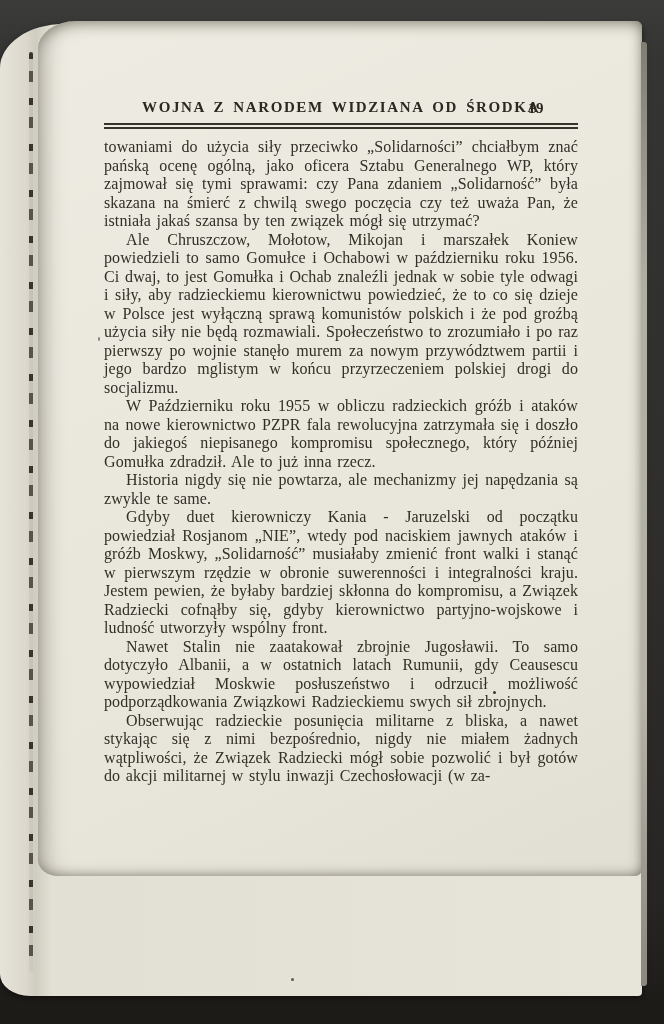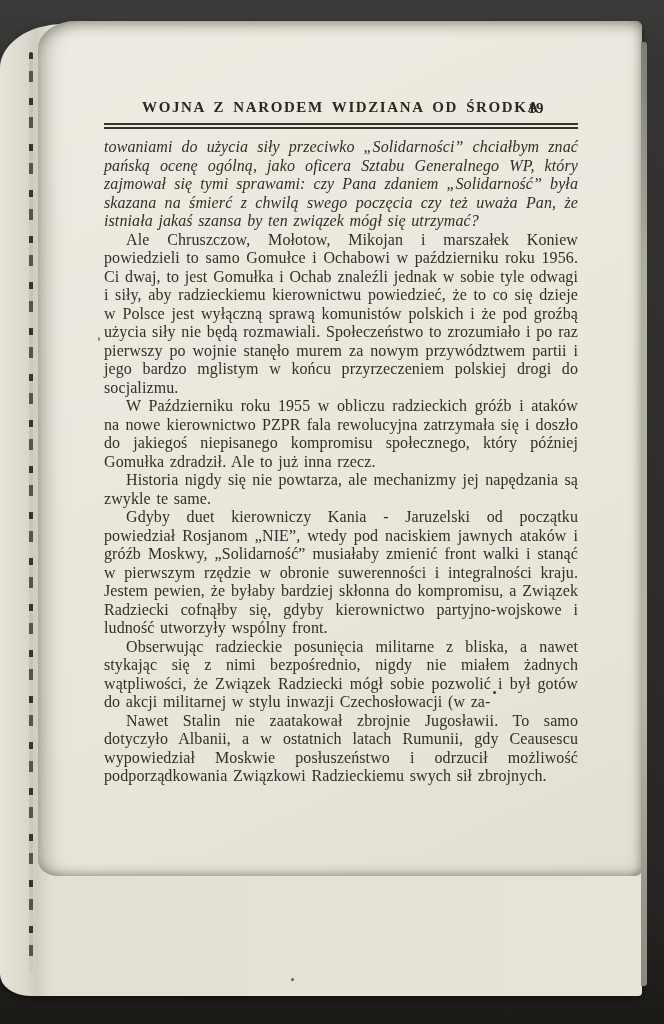--- a/index.html
+++ b/index.html
@@ -95,21 +95,21 @@
     margin-top: 9px;
     font-size: 16px;
     line-height: 18.5px;
     letter-spacing: 0.1px;
     word-spacing: 1.5px;
     text-align: justify;
     hyphens: auto;
     -webkit-hyphens: auto;
   }
   .bodytext p { margin: 0; }
-  .p-italic { font-style: italic; }
+  .p-italic { }
   .p-noindent { text-indent: 0; }
   .p-indent { text-indent: 22px; }
   .p-speaker { margin-top: 9px !important; text-indent: 0; }
 
   
   .speck { position: absolute; background: #3c372e; border-radius: 50%; }
   .speck.s1 { left: 455px; top: 670px; width: 3px; height: 3px; }
   .speck.s2 { left: 253px; top: 957px; width: 3px; height: 3px; opacity: 0.8; }
   .speck.s3 { left: 60px; top: 316px; width: 2px; height: 4px; opacity: 0.6; }
 </style>
@@ -128,22 +128,22 @@
     </div>
 
     <div class="head-rule"></div>
 
     <div class="bodytext">
       <p class="p-italic p-noindent">towaniami do użycia siły przeciwko „Solidarności” chciałbym znać pańską ocenę ogólną, jako oficera Sztabu Generalnego WP, który zajmował się tymi sprawami: czy Pana zdaniem „Solidarność” była skazana na śmierć z chwilą swego poczęcia czy też uważa Pan, że istniała jakaś szansa by ten związek mógł się utrzymać?</p>
       <p class="p-indent">Ale Chruszczow, Mołotow, Mikojan i marszałek Koniew powiedzieli to samo Gomułce i Ochabowi w październiku roku 1956. Ci dwaj, to jest Gomułka i Ochab znaleźli jednak w sobie tyle odwagi i siły, aby radzieckiemu kierownictwu powiedzieć, że to co się dzieje w Polsce jest wyłączną sprawą komunistów polskich i że pod groźbą użycia siły nie będą rozmawiali. Społeczeństwo to zrozumiało i po raz pierwszy po wojnie stanęło murem za nowym przywództwem partii i jego bardzo mglistym w końcu przyrzeczeniem polskiej drogi do socjalizmu.</p>
       <p class="p-indent">W Październiku roku 1955 w obliczu radzieckich gróźb i ataków na nowe kierownictwo PZPR fala rewolucyjna zatrzymała się i doszło do jakiegoś niepisanego kompromisu społecznego, który później Gomułka zdradził. Ale to już inna rzecz.</p>
       <p class="p-indent">Historia nigdy się nie powtarza, ale mechanizmy jej napędzania są zwykle te same.</p>
       <p class="p-indent">Gdyby duet kierowniczy Kania - Jaruzelski od początku powiedział Rosjanom „NIE”, wtedy pod naciskiem jawnych ataków i gróźb Moskwy, „Solidarność” musiałaby zmienić front walki i stanąć w pierwszym rzędzie w obronie suwerenności i integralności kraju. Jestem pewien, że byłaby bardziej skłonna do kompromisu, a Związek Radziecki cofnąłby się, gdyby kierownictwo partyjno-wojskowe i ludność utworzyły wspólny front.</p>
+      <p class="p-indent">Nawet Stalin nie zaatakował zbrojnie Jugosławii. To samo dotyczyło Albanii, a w ostatnich latach Rumunii, gdy Ceausescu wypowiedział Moskwie posłuszeństwo i odrzucił możliwość podporządkowania Związkowi Radzieckiemu swych sił zbrojnych.</p>
       <p class="p-indent">Obserwując radzieckie posunięcia militarne z bliska, a nawet stykając się z nimi bezpośrednio, nigdy nie miałem żadnych wątpliwości, że Związek Radziecki mógł sobie pozwolić i był gotów do akcji militarnej w stylu inwazji Czechosłowacji (w za-</p>
-      <p class="p-indent">Nawet Stalin nie zaatakował zbrojnie Jugosławii. To samo dotyczyło Albanii, a w ostatnich latach Rumunii, gdy Ceausescu wypowiedział Moskwie posłuszeństwo i odrzucił możliwość podporządkowania Związkowi Radzieckiemu swych sił zbrojnych.</p>
     </div>
 
   </div>
 
   <span class="speck s1"></span>
   <span class="speck s2"></span>
   <span class="speck s3"></span>
 </div>
 
 <div class="right-page-edge"></div>

